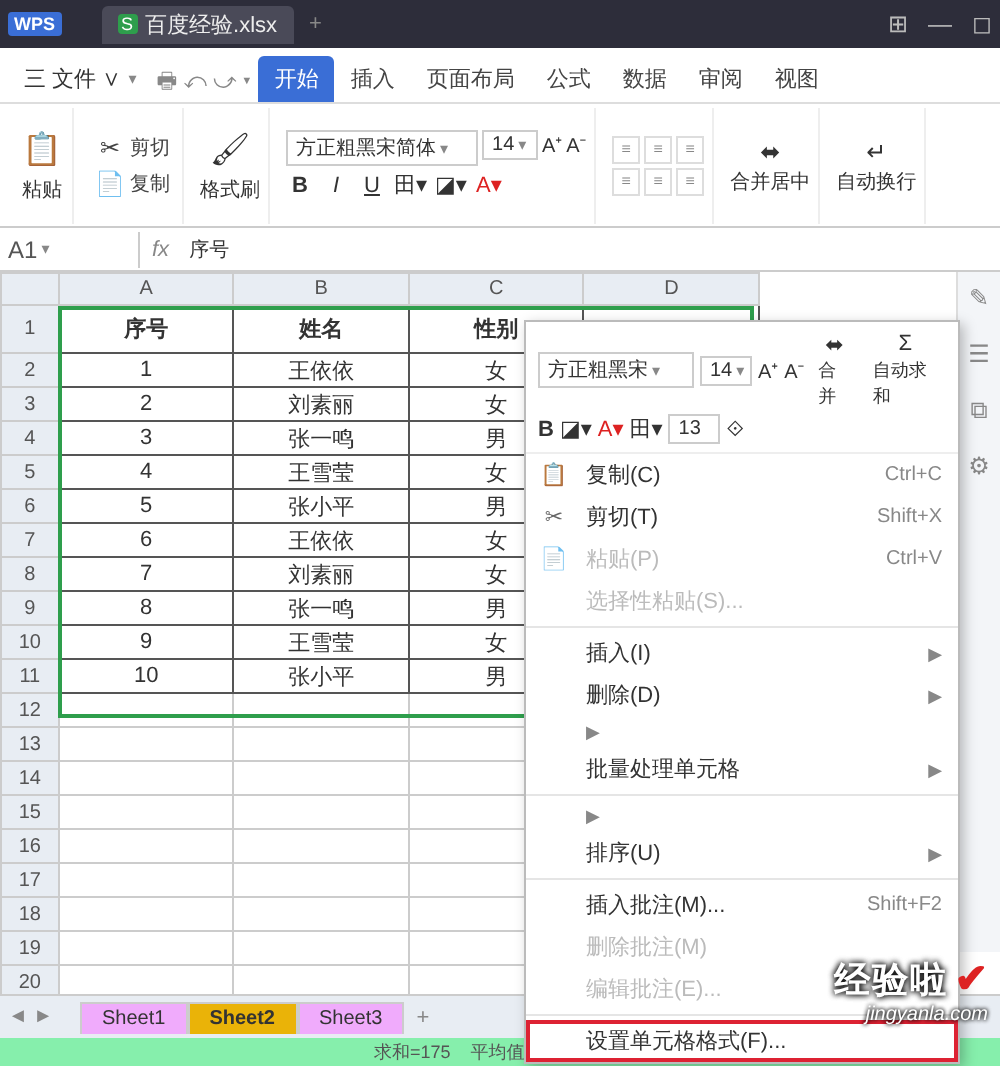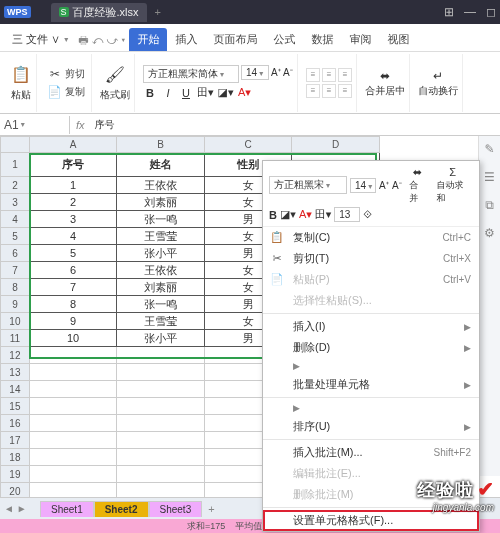--- a/index.html
+++ b/index.html
@@ -59,21 +59,21 @@
   .ctxmenu .item .shc { color:#888; font-size:10px;}
   .ctxmenu .item .arr { color:#888; font-size:9px;}
   .ctxmenu .item.disabled { color:#bbb;}
   .ctxmenu .item.hl { outline:2px solid #d23; outline-offset:-2px;}
   
   .sheettabs { position:absolute; bottom:14px; left:0; right:0; height:22px; background:#e8edf3; display:flex; align-items:center; padding-left:40px; border-top:1px solid #ccc;}
   .sheettabs .nav { position:absolute; left:4px; display:flex; gap:4px; color:#888; font-size:10px;}
   .sheettabs .tab { padding:2px 10px; font-size:10px; background:#f0abfc; border:1px solid #ccc; border-bottom:none;}
   .sheettabs .tab.active { background:#eab308; font-weight:bold;}
   .sheettabs .plus { padding:2px 6px; color:#888;}
-  .statusbar { position:absolute; bottom:0; left:0; right:0; height:14px; background:#f9a8d4; font-size:9px; color:#555; display:flex; align-items:center; padding:0 18px; gap:10px; justify-content:center;}
+  .statusbar { position:absolute; bottom:0; left:0; right:0; height:14px; background:#86efac; font-size:9px; color:#555; display:flex; align-items:center; padding:0 18px; gap:10px; justify-content:center;}
   
   .watermark { position:absolute; right:6px; bottom:20px; z-index:60; text-align:right;}
   .watermark .line1 { color:#fff; font-size:18px; font-weight:bold; letter-spacing:1px; text-shadow:0 0 3px #000,0 0 3px #000;}
   .watermark .chk { color:#d22; font-size:20px; font-weight:bold;}
   .watermark .line2 { color:#fff; font-size:10px; font-style:italic; text-shadow:0 0 2px #000,0 0 2px #000;}
   .caret-down::after{content:"▾"; font-size:8px; margin-left:2px; color:#888;}
   .side-tools { position:absolute; right:0; top:136px; width:22px; background:#f3f5f8; border-left:1px solid #ddd; display:flex; flex-direction:column; align-items:center; gap:14px; padding-top:6px; height:340px;}
   .side-tools span { font-size:12px; color:#888;}
 </style>
 </head>
@@ -367,21 +367,21 @@
   </div>
   <div id="ctx-items">
       <div class="item">
         <span class="ico">📋</span>
         <span class="lbl">复制(C)</span>
         <span class="shc">Ctrl+C</span>
       </div>
       <div class="item">
         <span class="ico">✂</span>
         <span class="lbl">剪切(T)</span>
-        <span class="shc">Ctrl+X</span>
+        <span class="shc">Shift+X</span>
       </div>
       <div class="item disabled">
         <span class="ico">📄</span>
         <span class="lbl">粘贴(P)</span>
         <span class="shc">Ctrl+V</span>
       </div>
       <div class="item disabled">
         <span class="ico"></span>
         <span class="lbl">选择性粘贴(S)...</span>
       </div>
@@ -416,25 +416,25 @@
         <span class="arr">▶</span>
       </div>
       <div class="sep"></div>
       <div class="item">
         <span class="ico"></span>
         <span class="lbl">插入批注(M)...</span>
         <span class="shc">Shift+F2</span>
       </div>
       <div class="item disabled">
         <span class="ico"></span>
+        <span class="lbl">删除批注(M)</span>
+      </div>
+      <div class="item disabled">
+        <span class="ico"></span>
         <span class="lbl">编辑批注(E)...</span>
-      </div>
-      <div class="item disabled">
-        <span class="ico"></span>
-        <span class="lbl">删除批注(M)</span>
       </div>
       <div class="sep"></div>
       <div class="item hl">
         <span class="ico"></span>
         <span class="lbl">设置单元格格式(F)...</span>
       </div>
     </div>
 </div>
 
 <div class="sheettabs">

